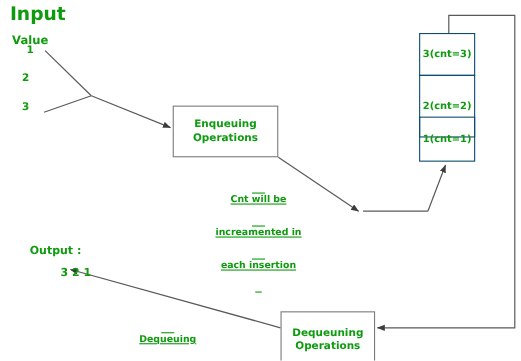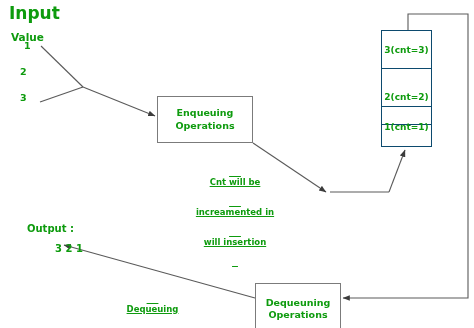--- a/index.html
+++ b/index.html
@@ -118,21 +118,21 @@
   <div class="node-box" style="left:157px; top:96px; width:96px; height:47px;">
     <div style="position:relative; width:100%;">
       <div class="box-label" style="position:static;">Enqueuing</div>
       <div class="box-label" style="position:static;">Operations</div>
     </div>
   </div>
 
   <div class="lbl lbl-center" style="left:180px; top:157px; width:110px; font-size:8.5px;">
     <div>Cnt will be</div>
     <div>increamented in</div>
-    <div>will insertion</div>
+    <div>each insertion</div>
   </div>
 
   <div style="position:absolute; left:381px; top:30px; width:51px; height:117px;">
     <div class="stack-cell" style="top:0px; height:39px;">3(cnt=3)</div>
     <div class="stack-cell" style="top:38px; height:57px;">2(cnt=2)</div>
     <div class="stack-cell" style="top:76px; height:41px;">1(cnt=1)</div>
   </div>
 
   <div class="lbl" style="left:7px; top:223px; font-size:10px;margin-left:20px;">Output :</div>
   <div class="lbl" style="left:55px; top:223px; font-size:10px;margin-top:20px;">3 2 1</div>

